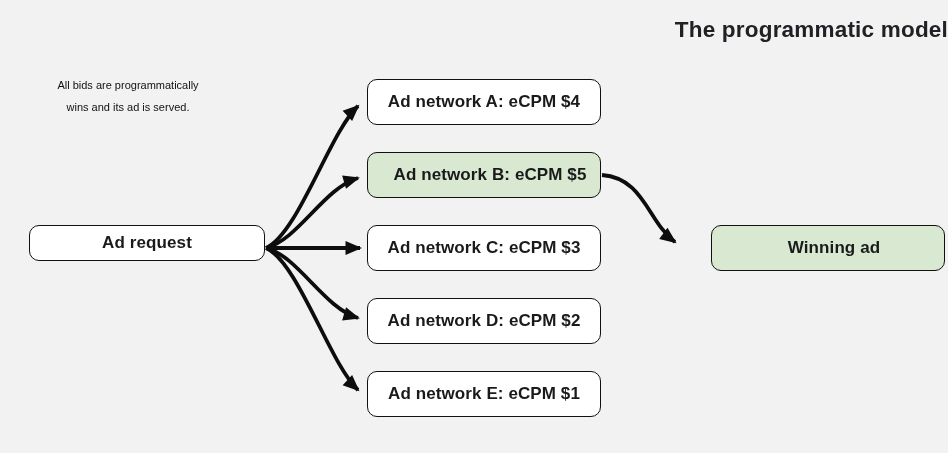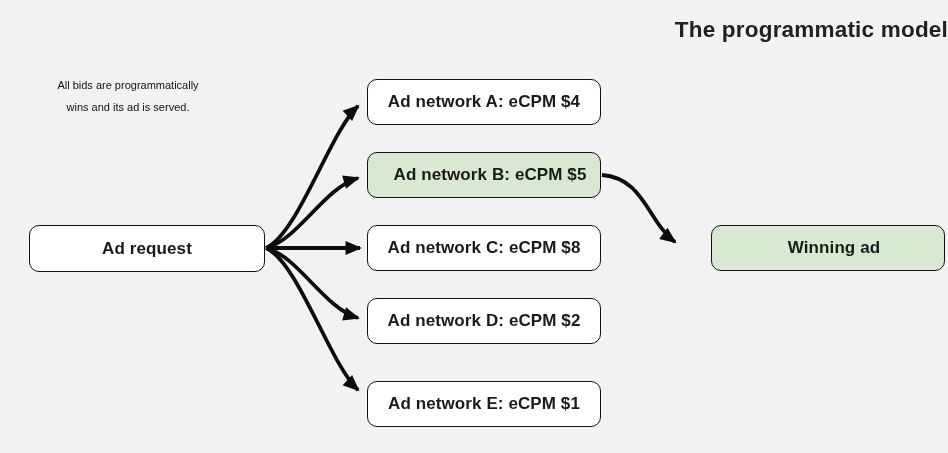--- a/index.html
+++ b/index.html
@@ -47,27 +47,27 @@
     justify-content: center;
     background: var(--box-fill);
     border: 1.5px solid var(--border);
     border-radius: 10px;
     font-size: 17px;
     font-weight: 700;
     color: #1a1a1a;
     letter-spacing: 0.1px;
   }
   .node.highlight { background: var(--highlight-fill); padding-left: 12px; }
-  .node-ad-request { left: 29px;  top: 225px; width: 236px; height: 47px; text-align: center; }
+  .node-ad-request { left: 29px;  top: 225px; width: 236px; height: 36px; text-align: center; }
   .node-network    { left: 367px; width: 234px; height: 46px; }
   .net-0 { top: 79px; }
   .net-1 { top: 152px; }
   .net-2 { top: 225px; }
   .net-3 { top: 298px; text-align: right; }
-  .net-4 { top: 381px; }
+  .net-4 { top: 371px; }
   .node-winning    { left: 683px; top: 225px; width: 234px; height: 46px; margin-left: 28px; }
   .arrows {
     position: absolute;
     top: 0; left: 0;
     width: 948px; height: 453px;
     pointer-events: none;
   }
   .arrows path.edge {
     fill: none;
     stroke: var(--arrow);
@@ -105,21 +105,21 @@
     <span>Ad request</span>
   </div>
 
   <div class="node node-network net-0">
     <span>Ad network A: eCPM $4</span>
   </div>
   <div class="node node-network net-1 highlight">
     <span>Ad network B: eCPM $5</span>
   </div>
   <div class="node node-network net-2">
-    <span>Ad network C: eCPM $8</span>
+    <span>Ad network C: eCPM $3</span>
   </div>
   <div class="node node-network net-3">
     <span>Ad network D: eCPM $2</span>
   </div>
   <div class="node node-network net-4">
     <span>Ad network E: eCPM $1</span>
   </div>
 
   <div class="node node-winning highlight">
     <span>Winning ad</span>

